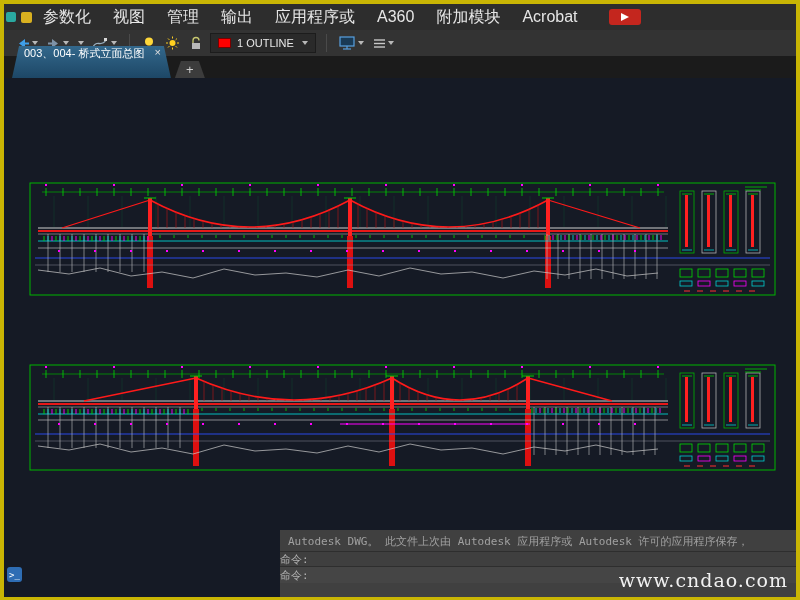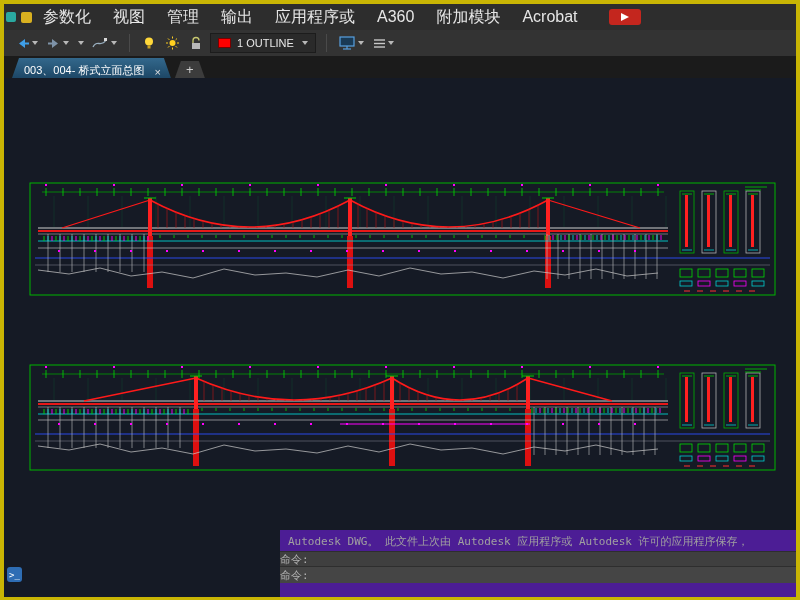--- a/index.html
+++ b/index.html
@@ -11,26 +11,26 @@
   .app-ico{width:11px;height:11px;background:#d8b020;margin-left:5px;border-radius:2px;flex:0 0 auto}
   .mitem{padding:0 11px;cursor:default;white-space:nowrap}
   .appbtn{margin-left:20px;width:32px;height:16px;background:#c4261e;border-radius:3px;display:flex;align-items:center;justify-content:center}
   .toolbar{height:26px;background:#333333;display:flex;align-items:center;padding-left:10px;gap:5px;flex:0 0 auto}
   .tbtn{display:flex;align-items:center;justify-content:center;height:20px;padding:0 2px}
   .caret{width:0;height:0;border-left:3px solid transparent;border-right:3px solid transparent;border-top:4px solid #b8b8b8;margin-left:2px}
   .sep{width:1px;height:18px;background:#222;border-right:1px solid #4a4a4a;margin:0 5px}
   .layerbox{display:flex;align-items:center;gap:6px;background:#2a2a2a;border:1px solid #1c1c1c;height:20px;padding:0 7px;color:#e8e8e8;font-size:11px}
   .swatch{width:13px;height:10px;background:#ff0000;border:1px solid #7a0000}
   .tabbar{height:22px;background:#1b1b1b;display:flex;align-items:flex-end;padding-left:8px;gap:4px;flex:0 0 auto}
-  .tab{height:20px;background:linear-gradient(#33688c,#1d4766);color:#fff;font-size:11px;display:flex;align-items:flex-end;gap:10px;padding:0 10px 0 12px;clip-path:polygon(7px 0,calc(100% - 7px) 0,100% 100%,0 100%)}
+  .tab{height:32px;background:linear-gradient(#33688c,#1d4766);color:#fff;font-size:11px;display:flex;align-items:flex-start;gap:10px;padding:0 10px 0 12px;clip-path:polygon(7px 0,calc(100% - 7px) 0,100% 100%,0 100%)}
   .tabclose{font-size:11px;color:#e0e0e0}
   .plustab{height:17px;width:30px;background:#3c3c3c;color:#cfcfcf;font-size:13px;display:flex;align-items:center;justify-content:center;clip-path:polygon(6px 0,calc(100% - 6px) 0,100% 100%,0 100%)}
   .canvas{position:relative;flex:1;background:#151a25;overflow:hidden}
   svg.cad{position:absolute;left:0;top:0}
-  .cmdpanel{position:absolute;left:276px;top:452px;width:516px;height:67px;background:#4c1d95;font-family:"DejaVu Sans Mono",monospace;font-size:11px;color:#a0a0a0}
+  .cmdpanel{position:absolute;left:276px;top:452px;width:516px;height:67px;background:#404040;font-family:"DejaVu Sans Mono",monospace;font-size:11px;color:#a0a0a0}
   .cmdhist{padding:5px 8px 2px;line-height:14px;white-space:nowrap;overflow:hidden}
   .cmdrow{height:15px;line-height:15px;padding:0 0;background:#3f3f3f;border-top:1px solid #2e2e2e;color:#b2b2b2}
   .cmdrow.last{height:17px;line-height:17px;background:#454545}
   .cmdicon{position:absolute;left:3px;top:489px;width:15px;height:15px;background:#2e6db4;border-radius:3px;color:#fff;font-size:9px;display:flex;align-items:center;justify-content:center;font-family:"DejaVu Sans Mono",monospace}
   .watermark{position:absolute;right:8px;bottom:6px;font-family:"DejaVu Serif",serif;font-size:19px;color:rgba(255,255,255,0.92);letter-spacing:1px}
 </style>
 </head>
 <body>
 
 <div class="frame">
@@ -726,15 +726,16 @@
     <div class="cmdicon">&gt;_</div>
 
     <div class="cmdpanel">
       <div class="cmdhist">
         <div>Autodesk DWG。  此文件上次由 Autodesk 应用程序或 Autodesk 许可的应用程序保存，</div>
       </div>
       <div class="cmdrow">命令:</div>
       <div class="cmdrow last">命令:</div>
     </div>
 
+    <div class="watermark">www.cndao.com</div>
   </div>
 
 </div>
 
 </body></html>

